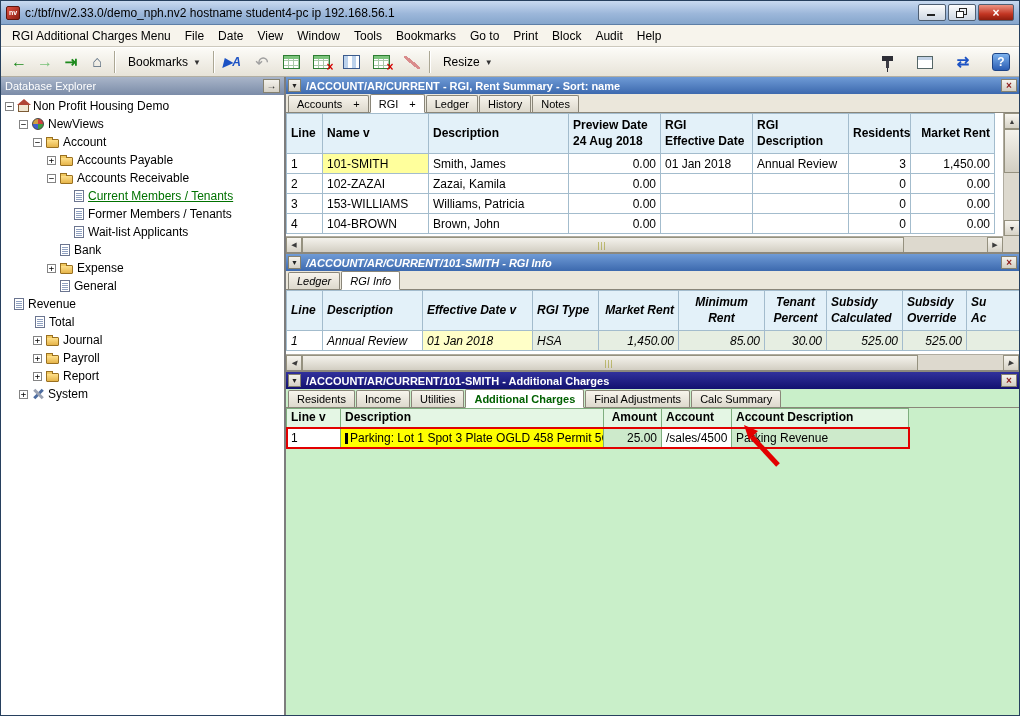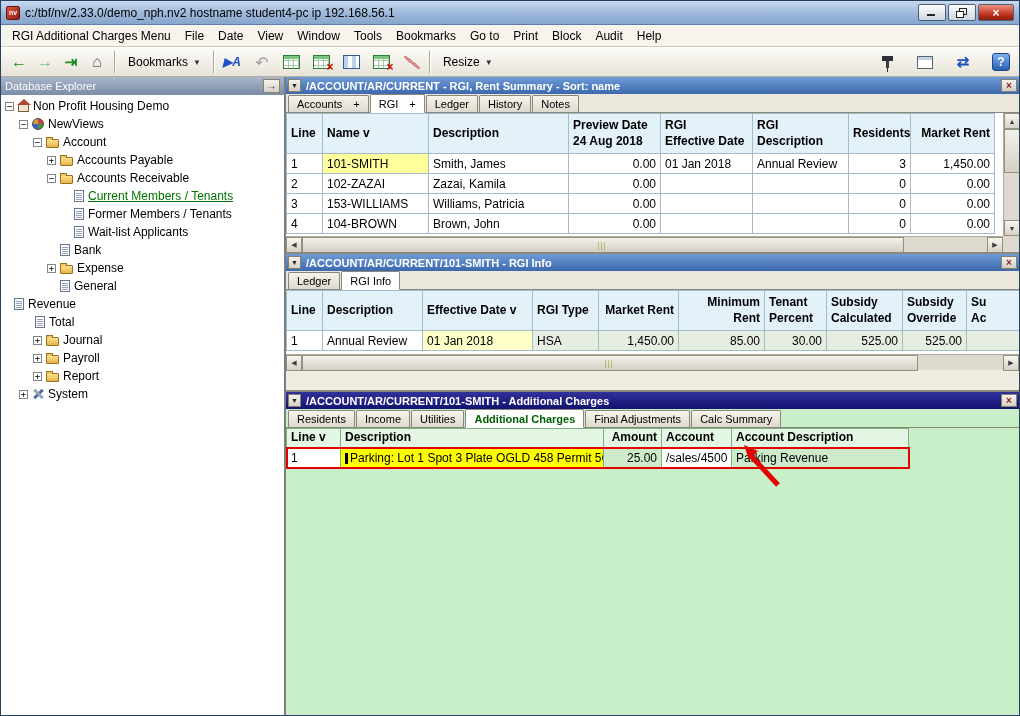--- a/index.html
+++ b/index.html
@@ -453,21 +453,21 @@
           <div class="hscroll" data-name="horizontal-scrollbar">
             <div class="sb-btn" data-name="scroll-left-button">◀</div>
             <div class="sb-thumb-h" data-name="scrollbar-thumb"></div>
             <div style="flex:1;" data-name="scrollbar-track"></div>
             <div class="sb-btn" data-name="scroll-right-button">▶</div>
           </div>
           <div class="sb-corner" data-name="scrollbar-corner"></div>
         </div>
       </div>
 
-      <div class="panel panel2" style="height:136px; flex:none;" data-name="rgi-info-panel">
+      <div class="panel panel2" style="height:116px; flex:none;font-style:italic;" data-name="rgi-info-panel">
         <div class="panel-titlebar" data-name="rgi-info-titlebar">
           <span class="pt-menu-btn" data-name="panel-menu-button">▼</span>
           <span data-name="rgi-info-title">/ACCOUNT/AR/CURRENT/101-SMITH - RGI Info</span>
           <span class="pt-close" data-name="panel-close-button">×</span>
         </div>
         <div class="tabbar" data-name="rgi_info-tabs">
             <div class="tab" data-name="tab-ledger">
               <span data-name="tab-label">Ledger</span>
             </div>
             <div class="tab active" data-name="tab-rgi-info">
@@ -488,22 +488,22 @@
                 <col style="width: 64px;">
                 <col style="width: 53px;">
               </colgroup>
               <thead>
                 <tr data-name="header-row">
                   <th data-name="column-header-line" style="text-align: left;">Line</th>
                   <th data-name="column-header-description" style="text-align: left;">Description</th>
                   <th data-name="column-header-effective-date-v" style="text-align: left;">Effective Date v</th>
                   <th data-name="column-header-rgi-type" style="text-align: left;">RGI Type</th>
                   <th data-name="column-header-market-rent" style="text-align: right;">Market Rent</th>
-                  <th data-name="column-header-minimum-rent" style="text-align: right;">Minimum Rent</th>
-                  <th data-name="column-header-tenant-percent" style="text-align: left;">Tenant
+                  <th data-name="column-header-minimum-rent" style="text-align: center;">Minimum Rent</th>
+                  <th data-name="column-header-tenant-percent" style="text-align: center;">Tenant
 Percent</th>
                   <th data-name="column-header-subsidy-calculated" style="text-align: left;">Subsidy
 Calculated</th>
                   <th data-name="column-header-subsidy-override" style="text-align: left;">Subsidy
 Override</th>
                   <th data-name="column-header-su-ac" style="text-align: left;">Su
 Ac</th>
                 </tr>
               </thead>
               <tbody>

